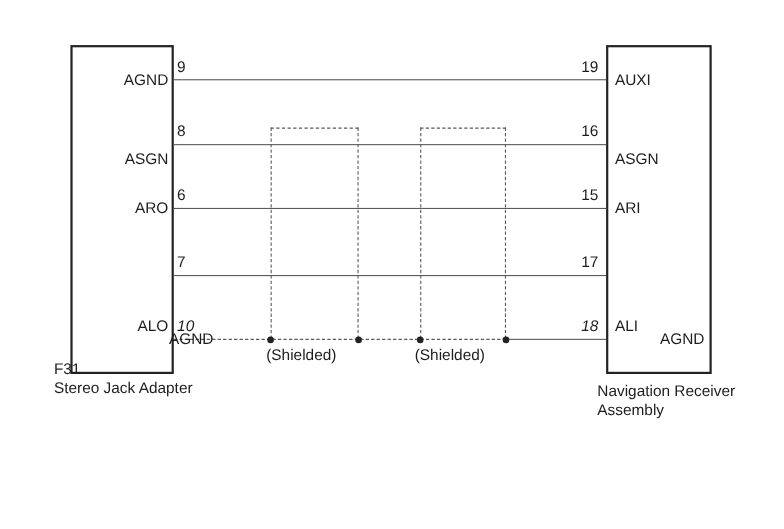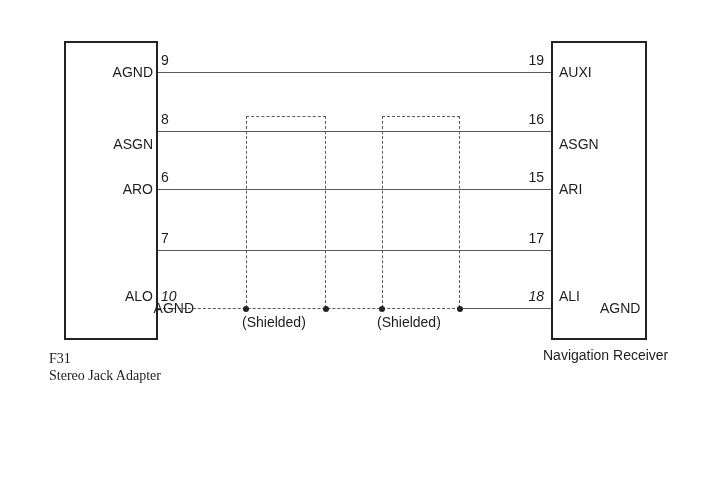--- a/index.html
+++ b/index.html
@@ -42,21 +42,21 @@
   .shield-box.second{left:382px;width:78px;}
   
   .dot{position:absolute;top:306px;width:6px;height:6px;border-radius:50%;background:#222222;}
   .dot.d0{left:243px;} .dot.d1{left:323px;} .dot.d2{left:379px;} .dot.d3{left:457px;}
   
   .shield-caption{position:absolute;top:314px;width:90px;text-align:left;line-height:17px;}
   .shield-caption.first{left:242px;}
   .shield-caption.second{left:377px;}
   
   .conn-caption{position:absolute;line-height:17px;white-space:nowrap;}
-  .conn-caption.left{left:49px;top:350px;font-family:Liberation Serif, serif;}
+  .conn-caption.left{left:49px;top:327px;}
   .conn-caption.right{left:543px;top:347px;}
 </style>
 </head>
 <body>
 
 <div class="conn-box left"></div>
 <div class="conn-box right"></div>
 
 <div class="wire full wy0"></div>
 
@@ -103,13 +103,14 @@
 <div class="pin-label right ly2">ARI</div>
 <div class="pin-label right ly3">ALI</div>
 <div class="pin-label right ly4">AGND</div>
 
 <div class="conn-caption left">
   <div>F31</div>
   <div>Stereo Jack Adapter</div>
 </div>
 <div class="conn-caption right">
   <div>Navigation Receiver</div>
+  <div>Assembly</div>
 </div>
 
 </body></html>

